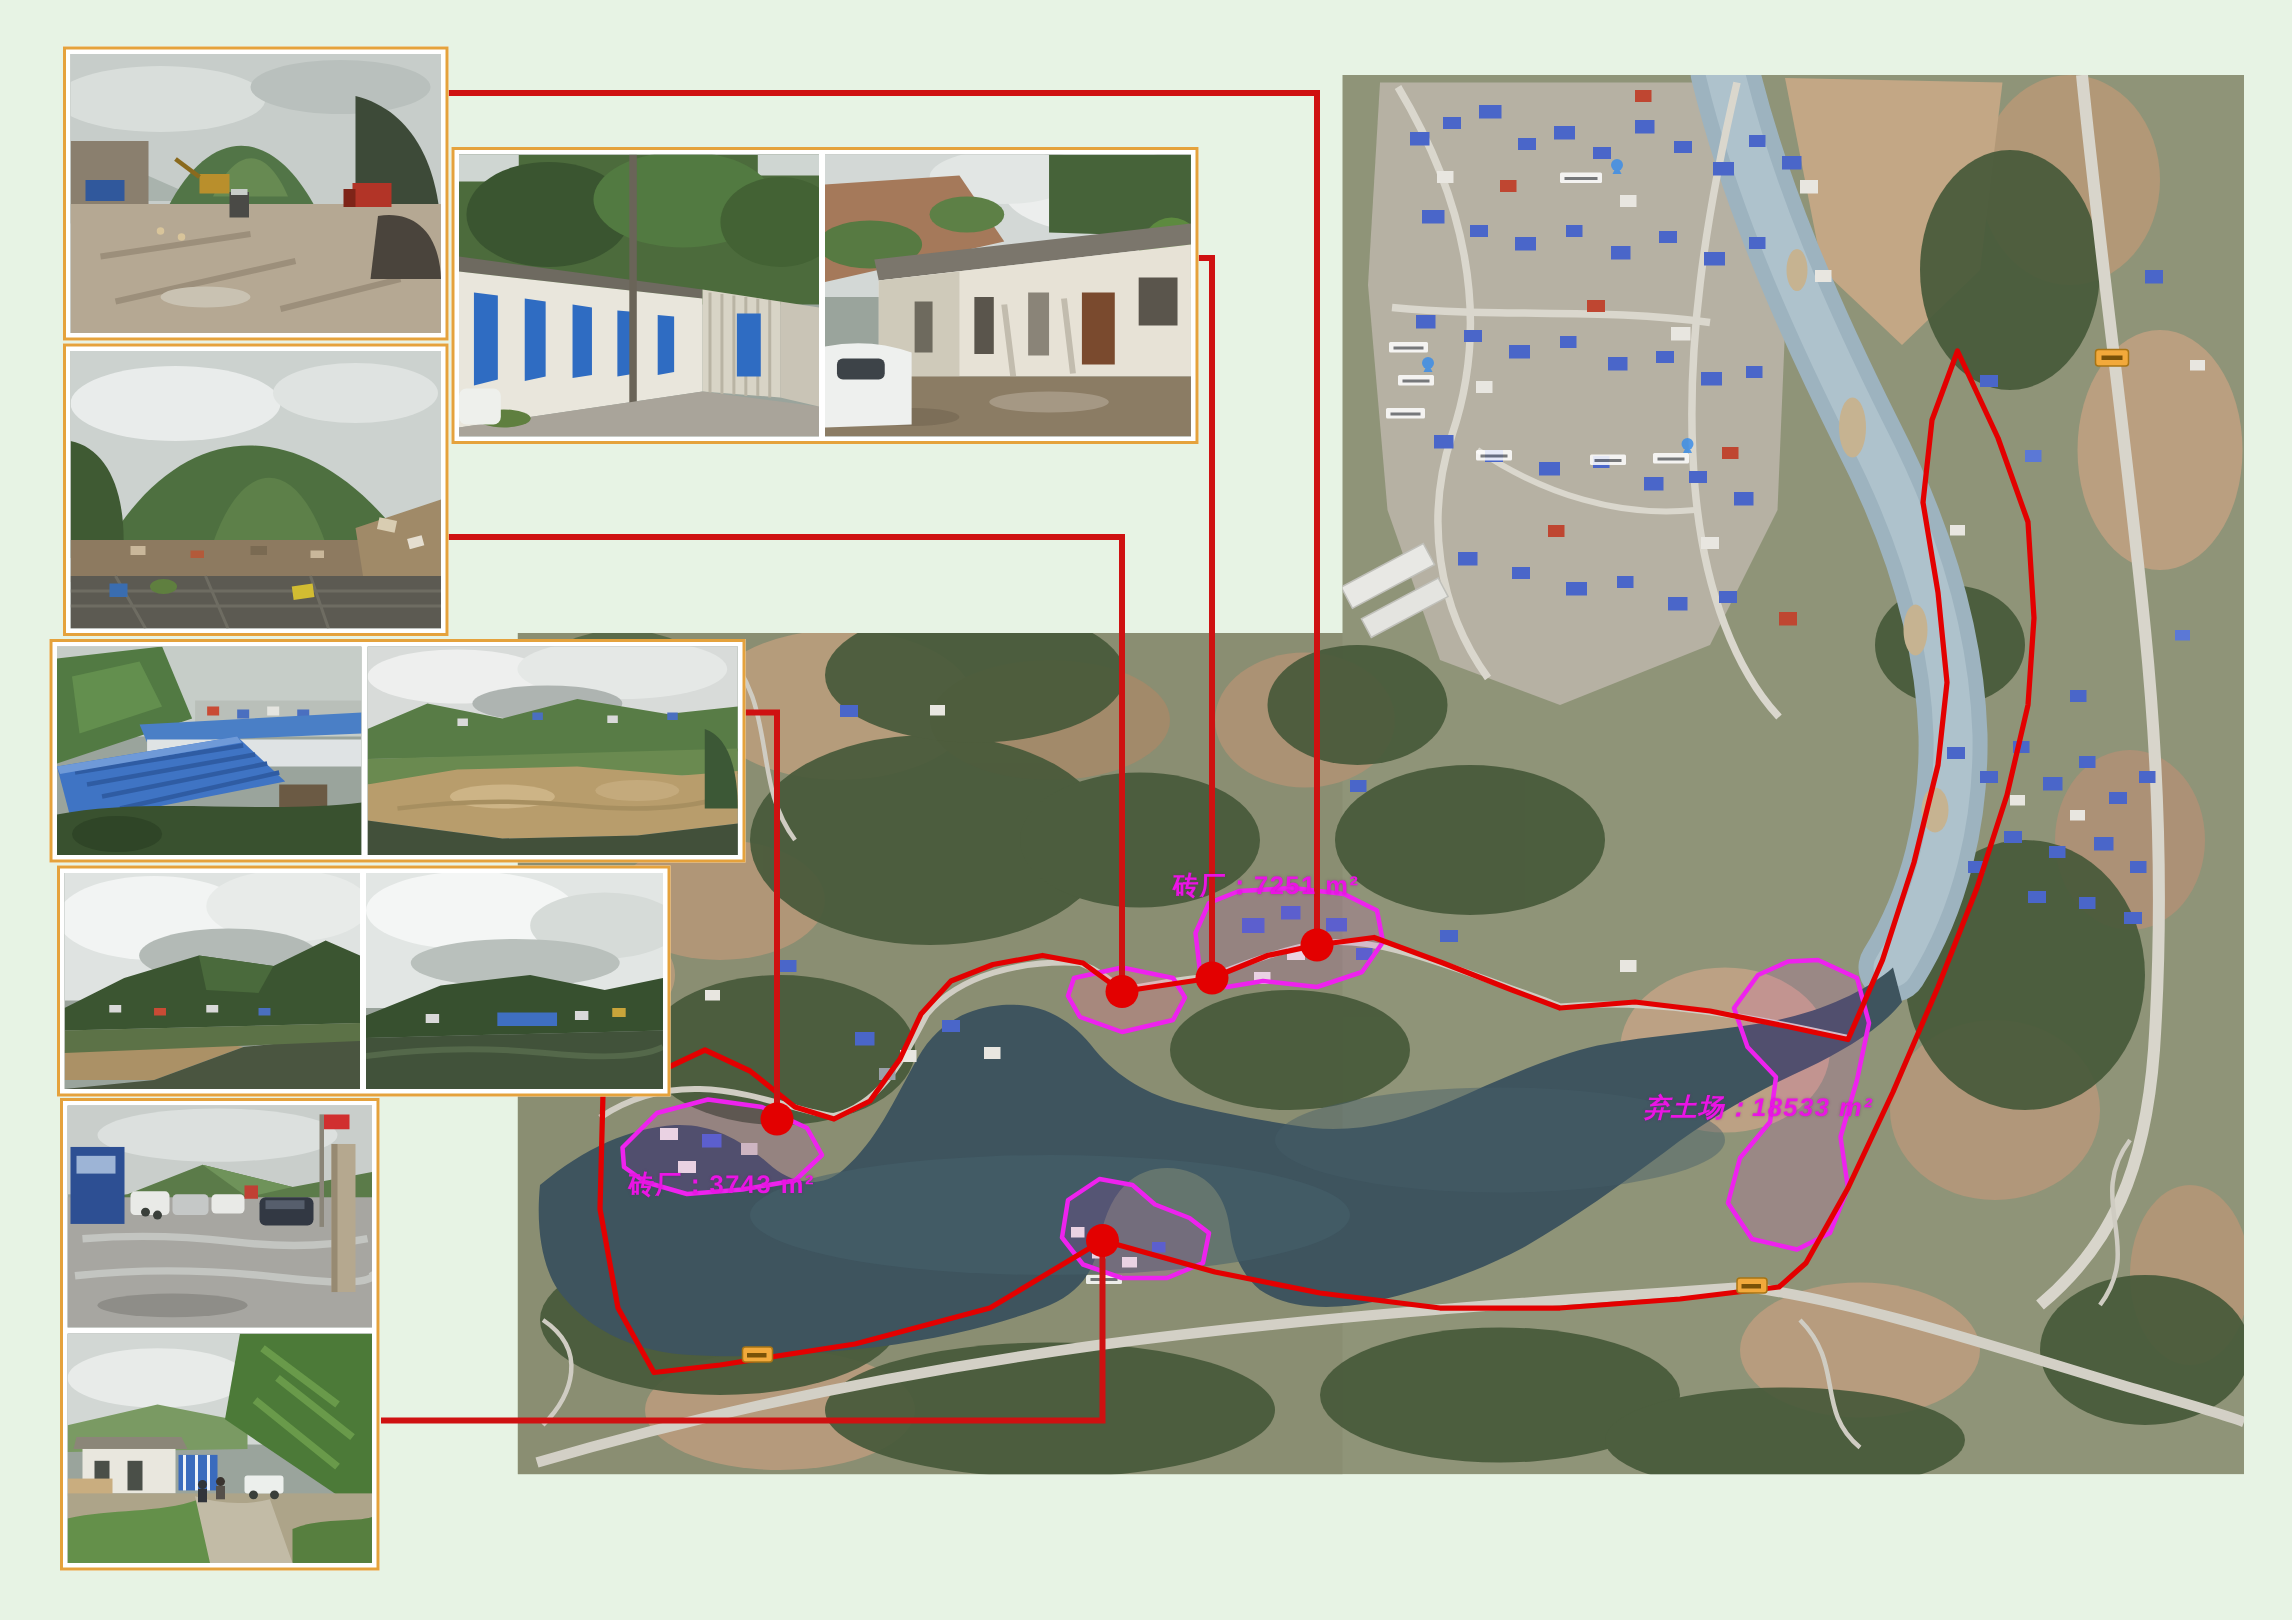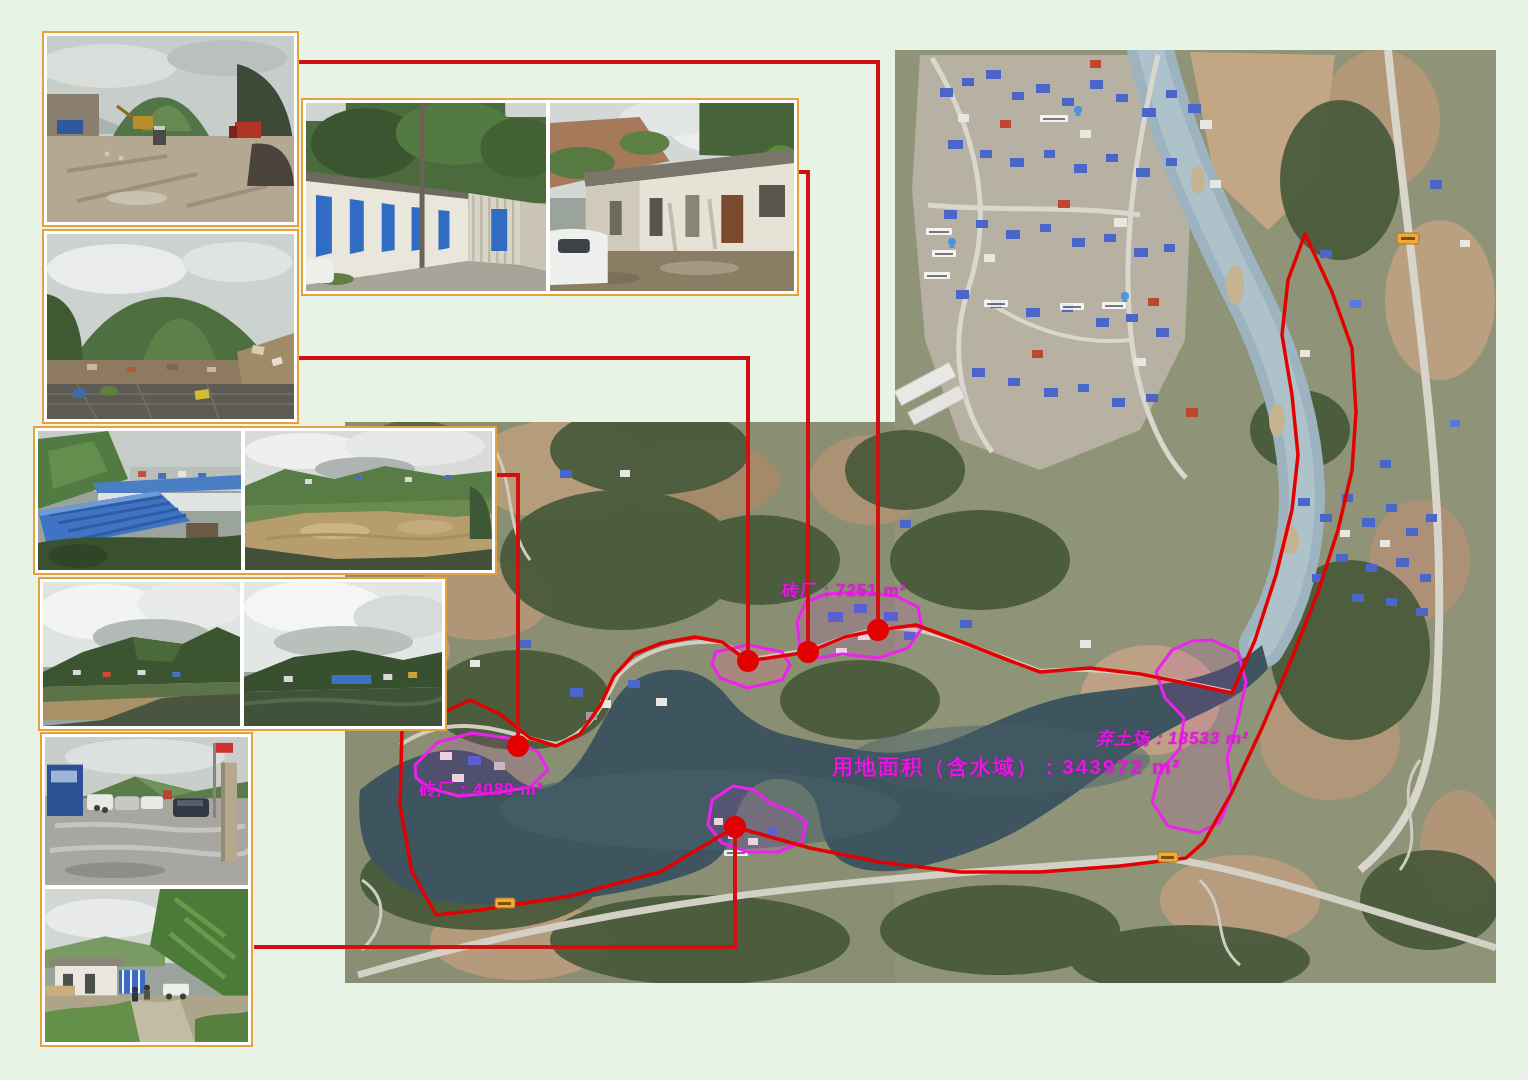--- a/index.html
+++ b/index.html
@@ -285,23 +285,22 @@
           </g>
       <g>
             <rect x="495" y="898" width="20" height="10" rx="2" fill="#f2a93b" stroke="#a87414"></rect>
             <rect x="498" y="902" width="13" height="3" fill="#7a5208"></rect>
           </g>
     </g>
   </g>
 </svg>
 
 <div class="mlabel lab-7251">砖厂：7251 m²</div>
-<div class="mlabel lab-total">用地面积（含水域）：343972 m²</div>
 <div class="mlabel lab-spoil">弃土场：18533 m²</div>
-<div class="mlabel lab-5109">砖厂：4089 m²</div>
+<div class="mlabel lab-5109">砖厂：3743 m²</div>
 
 <div class="panel" style="left:42px;top:31px;width:257px;height:196px;">
   <div class="ph" style="flex:1;">
     <svg viewBox="0 0 247 186" preserveAspectRatio="none">
       <rect width="247" height="105" fill="#c7cdca"></rect>
       <ellipse cx="60" cy="30" rx="70" ry="22" fill="#d9dedb"></ellipse>
           <ellipse cx="180" cy="22" rx="60" ry="18" fill="#b9c0bd"></ellipse>
       <path d="M0,98 L40,76 L90,98 Z" fill="#a9b3ad"></path>
       <path d="M65,102 C92,50 132,46 162,100 Z" fill="#527547"></path>
       <path d="M95,95 C110,62 130,60 145,95 Z" fill="#678a52"></path>

